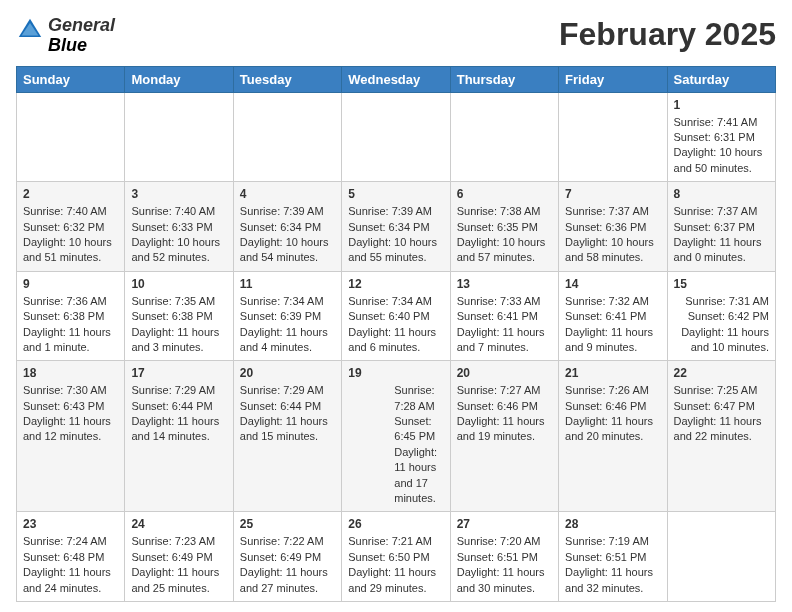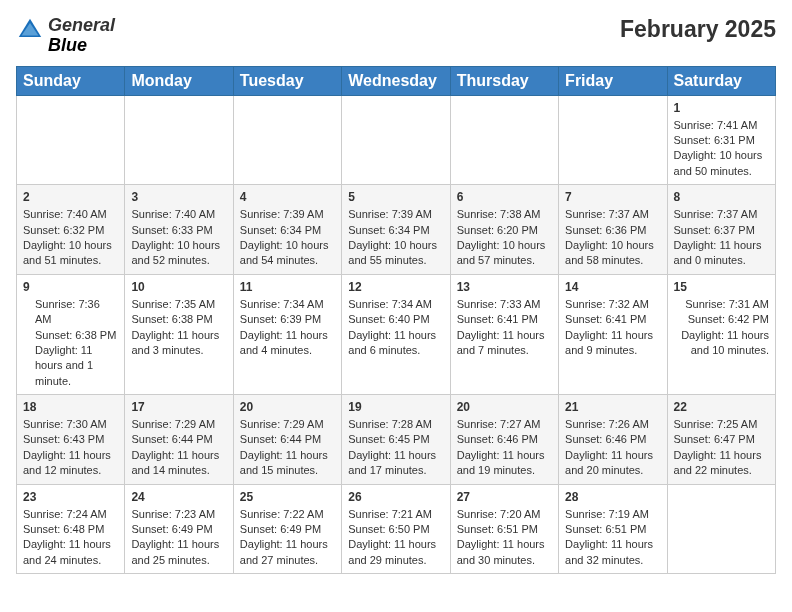--- a/index.html
+++ b/index.html
@@ -30,39 +30,39 @@
     .logo-text .general { color: #333; }
     .logo-text .blue { color: #000000; }
     .logo-icon {
       width: 28px;
       height: 28px;
     }
     .title-block {
       text-align: right;
     }
     .month-year {
-      font-size: 23px;
+      font-size: 32px;
       font-weight: bold;
       color: #333;
     }
     .location {
       font-size: 14px;
       color: #555;
     }
     .calendar {
       width: 100%;
       border-collapse: collapse;
       border: 1px solid #ccc;
     }
     .calendar th {
       background-color: #3a7fc1;
       color: white;
       text-align: left;
       padding: 5px 6px;
-      font-size: 16px;
+      font-size: 13px;
       font-weight: bold;
       border: 1px solid #2e6da0;
     }
     .calendar td {
       vertical-align: top;
       padding: 5px 6px;
       border: 1px solid #ccc;
       width: calc(100% / 7);
       min-height: 90px;
       font-size: 11px;
@@ -154,40 +154,40 @@
         </td>
         <td>
           <span class="day-num">5</span>
           <div class="day-info" style="white-space: pre-line;">Sunrise: 7:39 AM
 Sunset: 6:34 PM
 Daylight: 10 hours and 55 minutes.</div>
         </td>
         <td>
           <span class="day-num">6</span>
           <div class="day-info" style="white-space: pre-line;">Sunrise: 7:38 AM
-Sunset: 6:20 PM
+Sunset: 6:35 PM
 Daylight: 10 hours and 57 minutes.</div>
         </td>
         <td>
           <span class="day-num">7</span>
           <div class="day-info" style="white-space: pre-line;">Sunrise: 7:37 AM
 Sunset: 6:36 PM
 Daylight: 10 hours and 58 minutes.</div>
         </td>
         <td>
           <span class="day-num">8</span>
           <div class="day-info" style="white-space: pre-line;">Sunrise: 7:37 AM
 Sunset: 6:37 PM
 Daylight: 11 hours and 0 minutes.</div>
         </td>
       </tr>
       <tr>
         <td>
           <span class="day-num">9</span>
-          <div class="day-info" style="white-space: pre-line; margin-left: 12px;">Sunrise: 7:36 AM
+          <div class="day-info" style="white-space: pre-line;">Sunrise: 7:36 AM
 Sunset: 6:38 PM
 Daylight: 11 hours and 1 minute.</div>
         </td>
         <td>
           <span class="day-num">10</span>
           <div class="day-info" style="white-space: pre-line;">Sunrise: 7:35 AM
 Sunset: 6:38 PM
 Daylight: 11 hours and 3 minutes.</div>
         </td>
         <td>
@@ -235,21 +235,21 @@
 Daylight: 11 hours and 14 minutes.</div>
         </td>
         <td>
           <span class="day-num">20</span>
           <div class="day-info" style="white-space: pre-line;">Sunrise: 7:29 AM
 Sunset: 6:44 PM
 Daylight: 11 hours and 15 minutes.</div>
         </td>
         <td>
           <span class="day-num">19</span>
-          <div class="day-info" style="white-space: pre-line;">Sunrise: 7:28 AM
+          <div class="day-info" style="white-space: pre-line; margin-left: 46px;">Sunrise: 7:28 AM
 Sunset: 6:45 PM
 Daylight: 11 hours and 17 minutes.</div>
         </td>
         <td>
           <span class="day-num">20</span>
           <div class="day-info" style="white-space: pre-line;">Sunrise: 7:27 AM
 Sunset: 6:46 PM
 Daylight: 11 hours and 19 minutes.</div>
         </td>
         <td>

